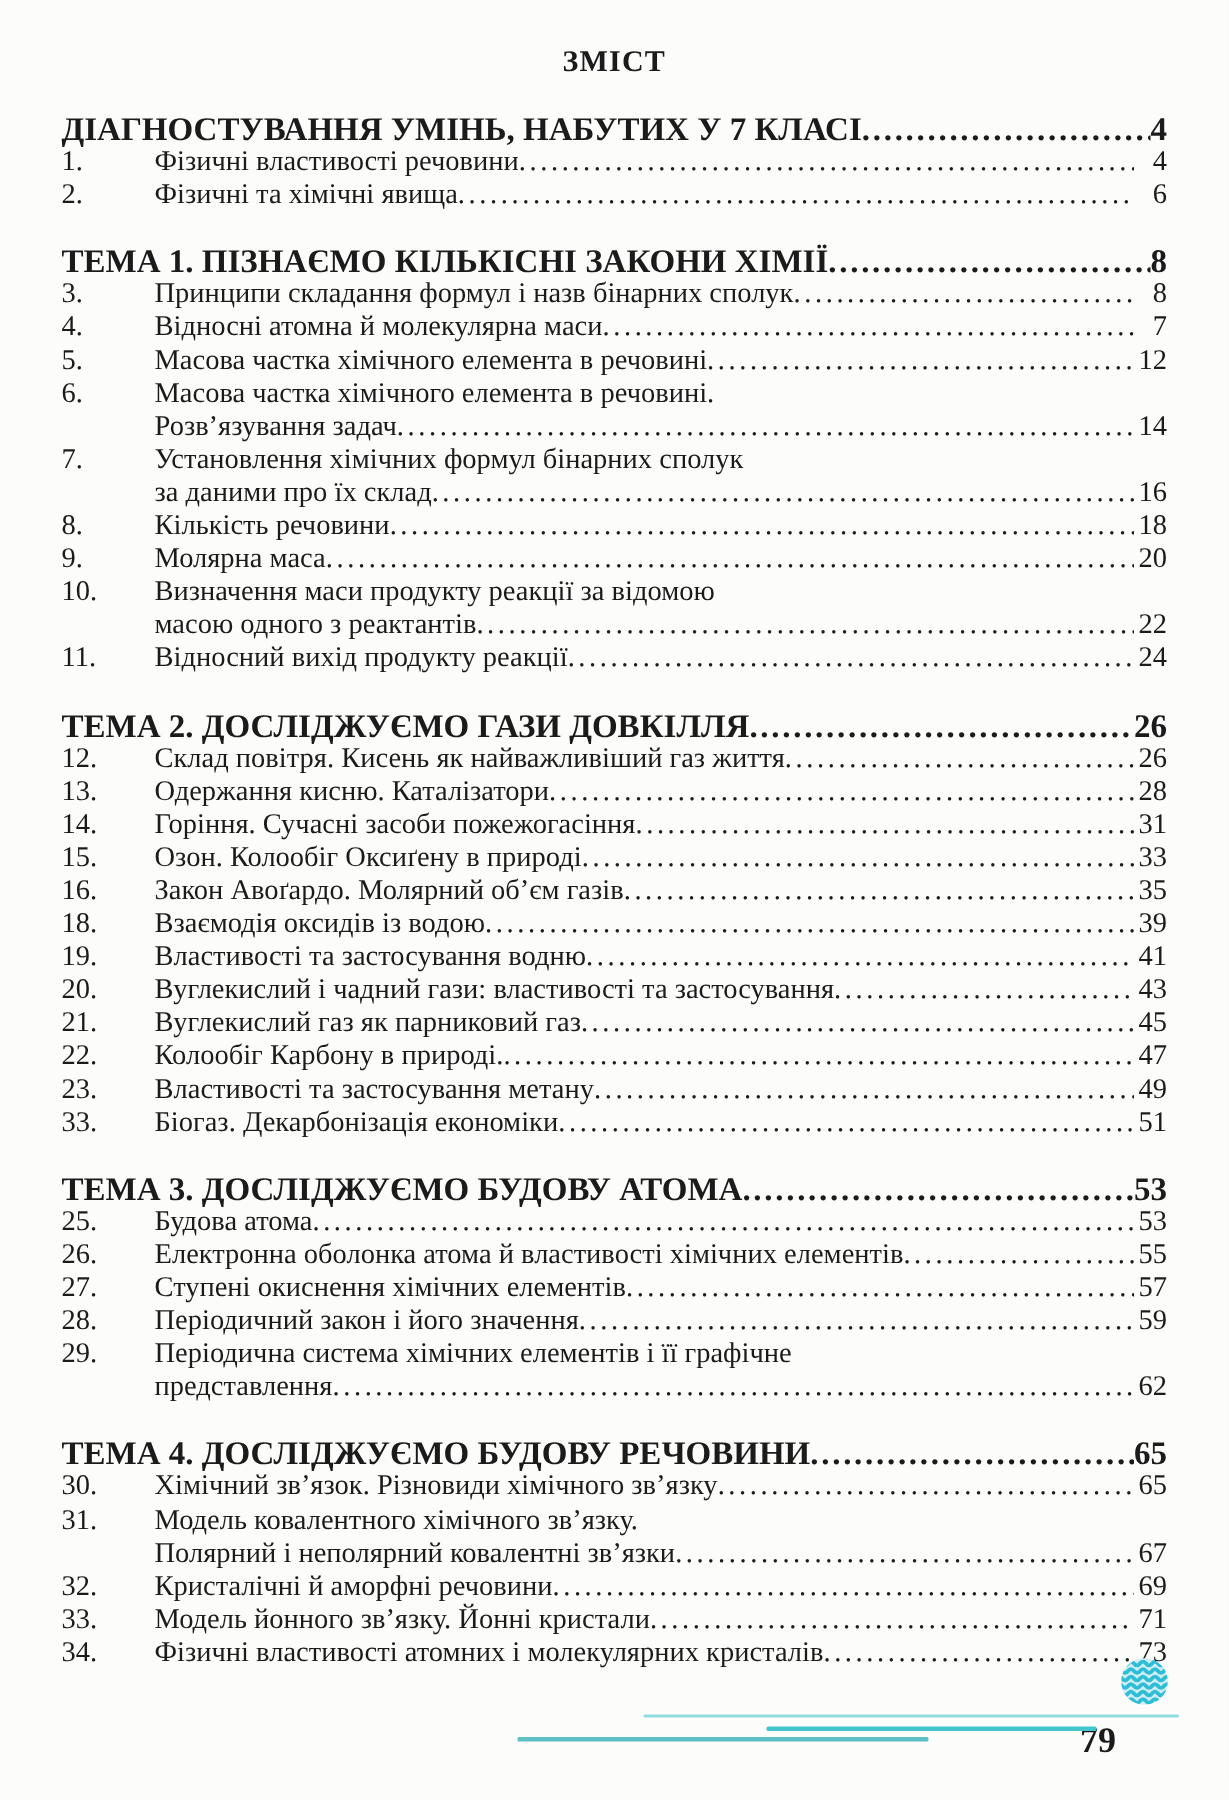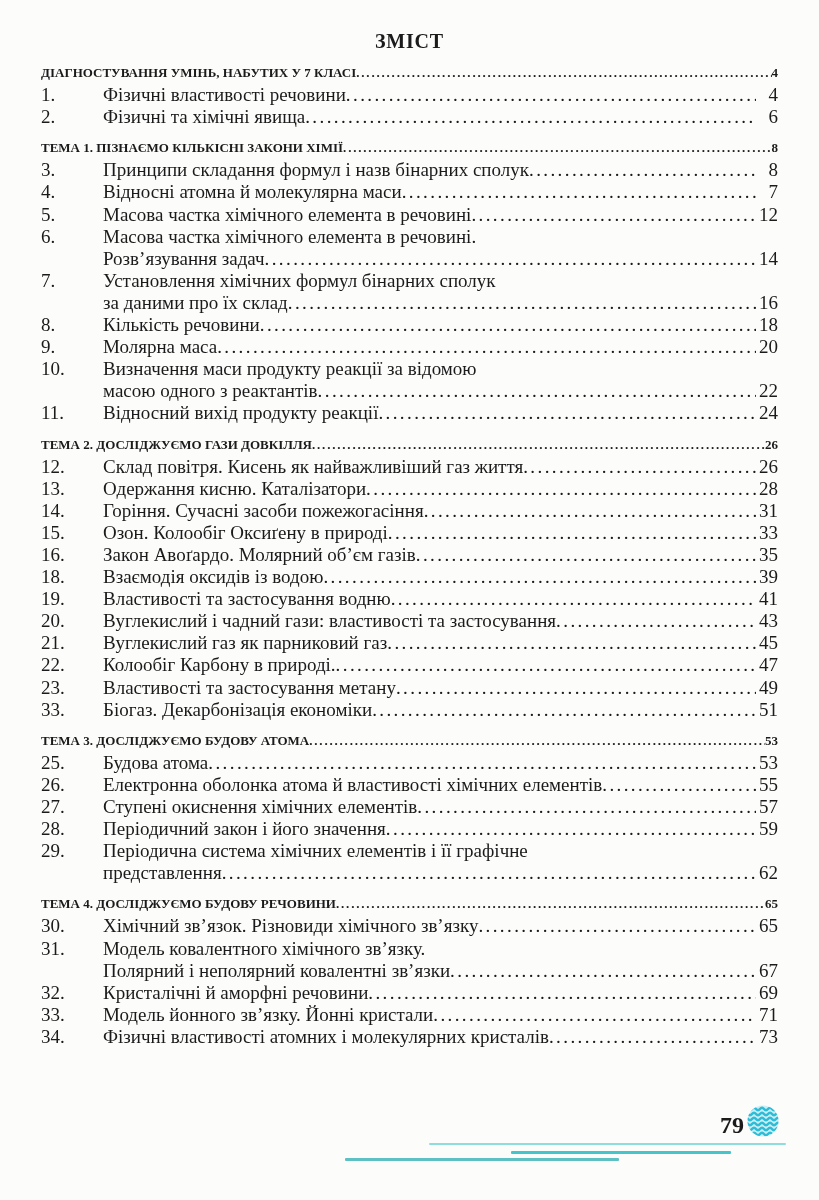--- a/index.html
+++ b/index.html
@@ -25,40 +25,40 @@
     font-size: 20px;
     font-weight: bold;
     text-align: center;
     letter-spacing: 0.8px;
   }
   .toc { font-size: 19px; line-height: 22.1px; }
 
   .row { display: flex; align-items: baseline; }
   .row.section {
     font-weight: bold;
-    font-size: 13px;
-    margin-top: 9px;
+    font-size: 22px;
+    margin-top: 22px;
     align-items: flex-end;
   }
   .num { flex: 0 0 62px; }
   .body { flex: 1 1 auto; min-width: 0; display: flex; flex-direction: column; }
   .lead { display: flex; align-items: flex-end; }
   .text { white-space: nowrap; }
   .dots { flex: 1 1 0; overflow: hidden; white-space: nowrap; min-width: 8px; }
   .dots::after {
     content: "........................................................................................................................";
     letter-spacing: 2.4px;
   }
   .row.section .dots::after { letter-spacing: 1.8px; }
   .pg { flex: 0 0 auto; min-width: 22px; text-align: right; }
   .row.section .pg { min-width: 0; }
 
   .page-number {
     position: absolute;
-    left: 706px; top: 1112px;
+    left: 706px; top: 1148px;
     width: 38px;
     text-align: right;
     font-size: 24px;
     font-weight: bold;
   }
   .logo {
     position: absolute;
     left: 746px; top: 1104px;
     width: 34px; height: 34px;
   }

